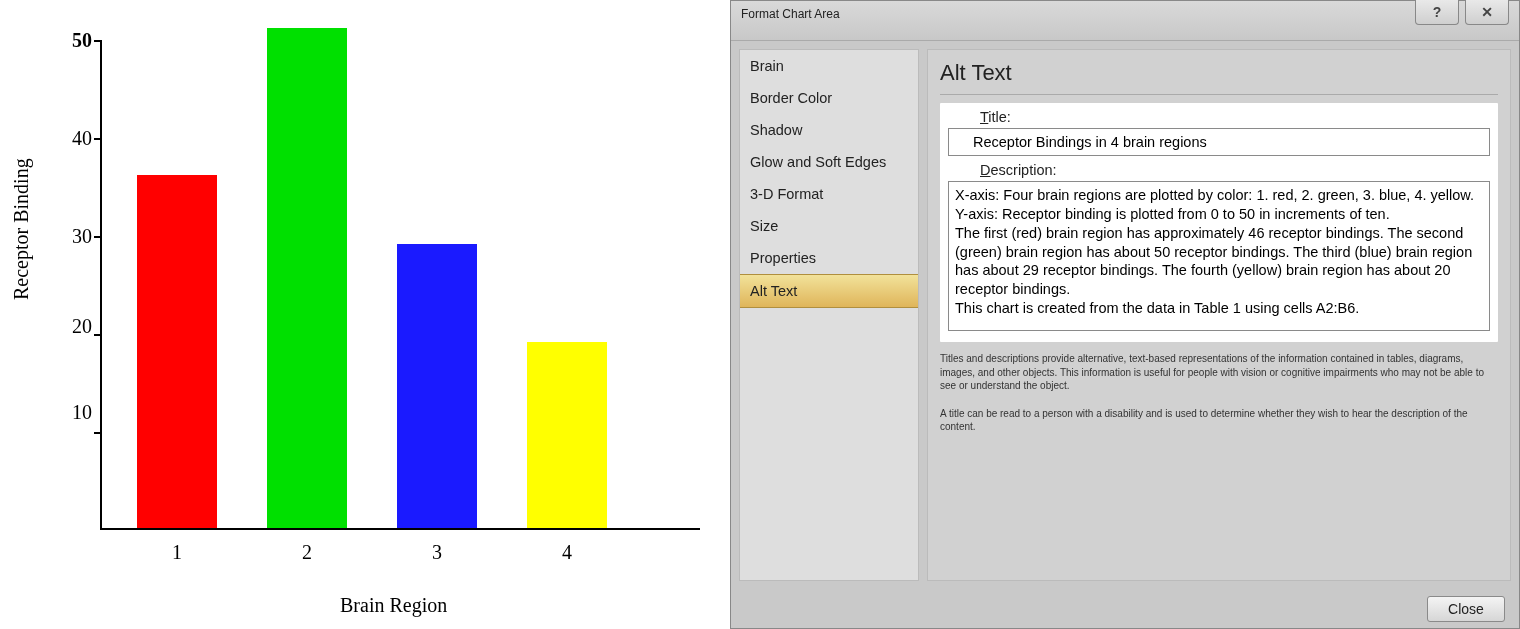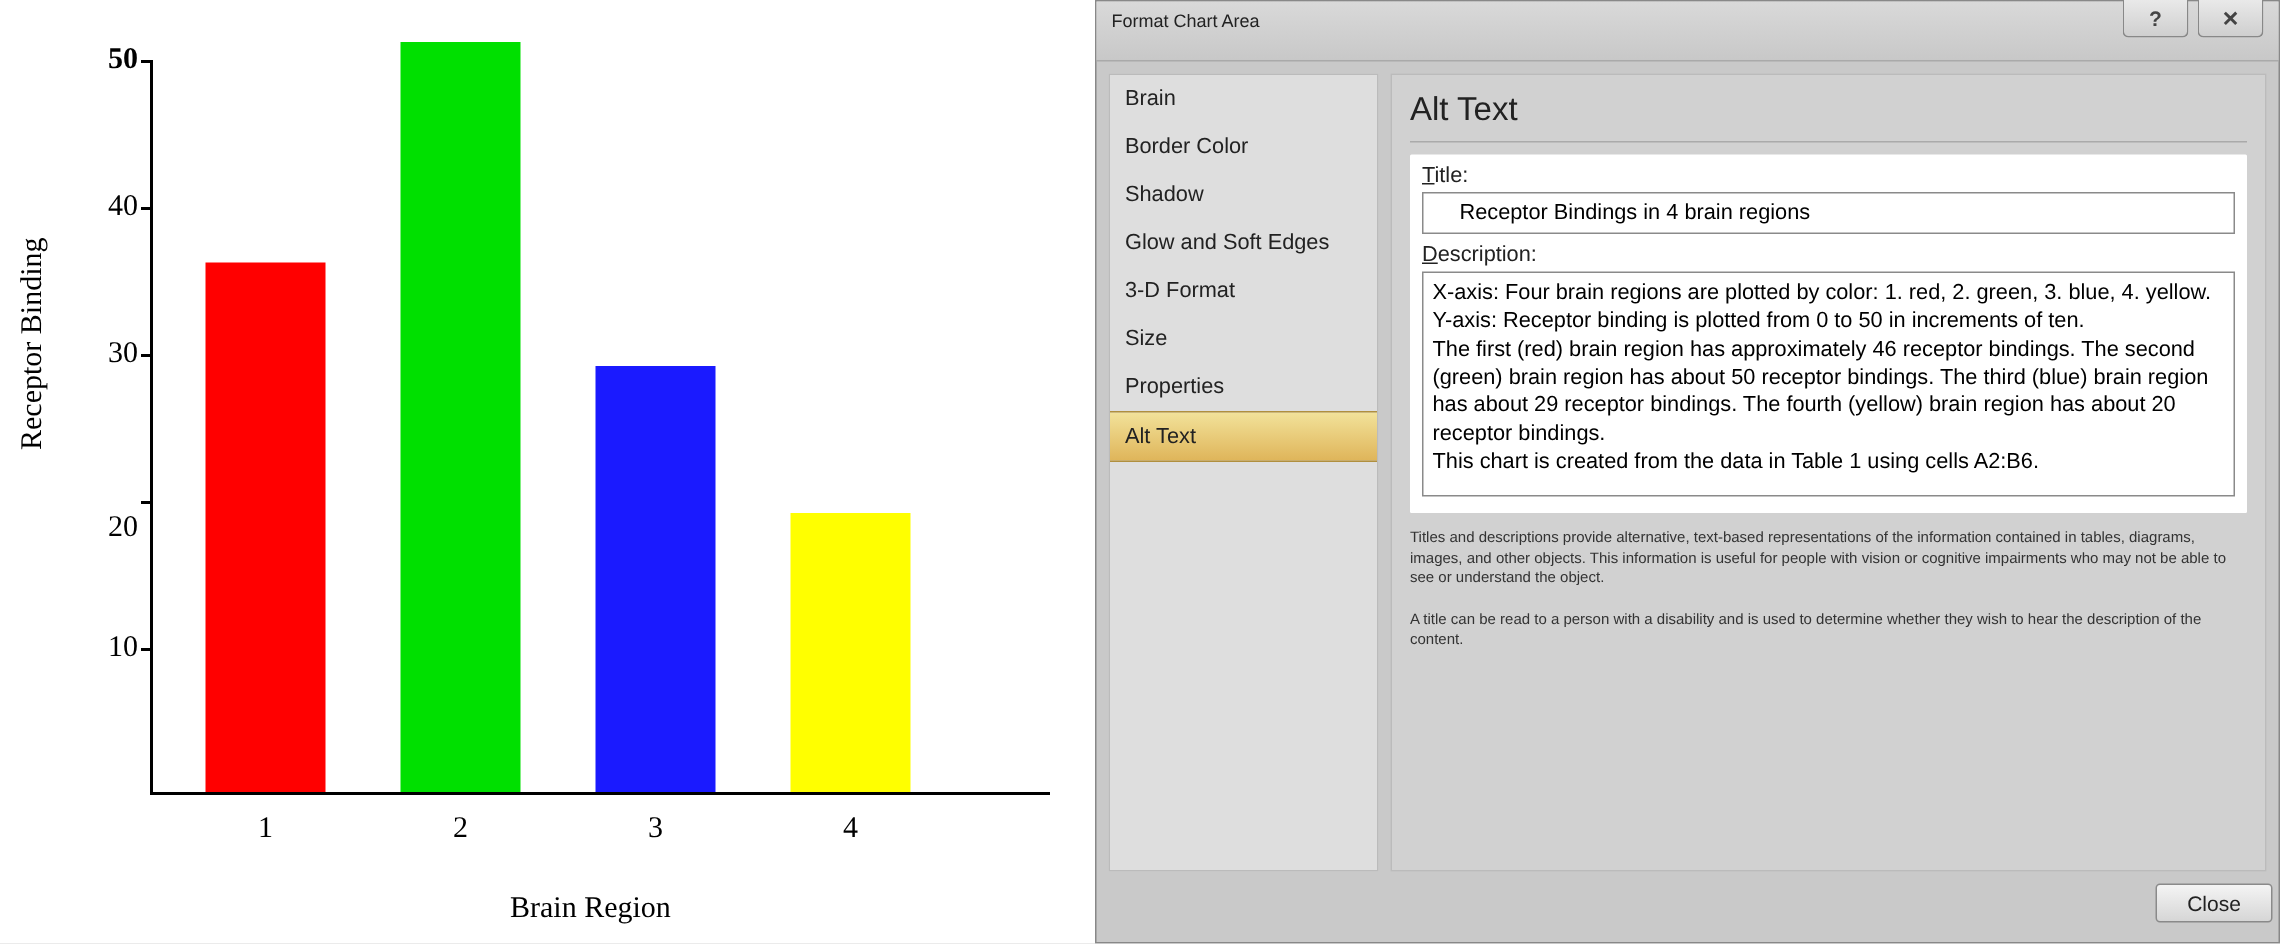--- a/index.html
+++ b/index.html
@@ -167,20 +167,21 @@
     .white-group {
       background: #fff;
       padding: 6px 8px 8px 8px;
       border-radius: 1px;
     }
     .field-label {
       font-size: 14.5px;
       color: #222;
       margin-bottom: 3px;
       display: block;
+      margin-left: 32px;
     }
     .field-label .u { text-decoration: underline; }
     .text-input {
       width: 100%;
       height: 28px;
       border: 1px solid #8a8a8a;
       padding: 3px 24px;
       font-size: 14.5px;
       background: #fff;
       font-family: inherit;
@@ -200,22 +201,22 @@
       margin-top: 10px;
       font-size: 10px;
       color: #333;
       line-height: 1.35;
     }
     .info-text p { margin-bottom: 14px; }
     .dialog-footer {
       height: 40px;
       display: flex;
       justify-content: flex-end;
-      align-items: flex-start;
-      padding-right: 4px;
+      align-items: center;
+      padding-right: 14px;
     }
     .btn {
       min-width: 78px;
       height: 26px;
       background: linear-gradient(#f4f4f4,#d6d6d6);
       border: 1px solid #8a8a8a;
       border-radius: 3px;
       font-size: 14px;
       color: #222;
       cursor: pointer;
@@ -228,23 +229,23 @@
   <div class="ylabel">Receptor Binding</div>
   <div class="plot-area">
 
     <div class="bars">
         <div class="bar" style="left: 35px; height: 352.8px; background: rgb(255, 0, 0);"></div>
         <div class="bar" style="left: 165px; height: 499.8px; background: rgb(0, 224, 0);"></div>
         <div class="bar" style="left: 295px; height: 284.2px; background: rgb(26, 26, 255);"></div>
         <div class="bar" style="left: 425px; height: 186.2px; background: rgb(255, 255, 0);"></div>
       </div>
   <div class="tick-y" style="top: 392px;"></div>
-      <div class="tick-label-y" style="top: 392px;">10</div>
+      <div class="tick-label-y" style="top: 372px;">10</div>
       <div class="tick-y" style="top: 294px;"></div>
-      <div class="tick-label-y" style="top: 312px;">20</div>
+      <div class="tick-label-y" style="top: 286px;">20</div>
       <div class="tick-y" style="top: 196px;"></div>
       <div class="tick-label-y" style="top: 196px;">30</div>
       <div class="tick-y" style="top: 98px;"></div>
       <div class="tick-label-y" style="top: 98px;">40</div>
       <div class="tick-y" style="top: 0px;"></div>
       <div class="tick-label-y" style="top: 0px; font-weight: bold;">50</div>
       <div class="tick-label-x" style="left: 35px;">1</div>
       <div class="tick-label-x" style="left: 165px;">2</div>
       <div class="tick-label-x" style="left: 295px;">3</div>
       <div class="tick-label-x" style="left: 425px;">4</div>

